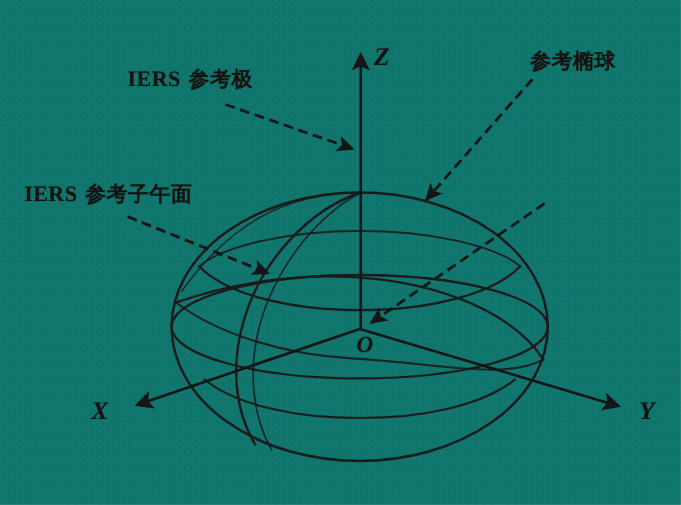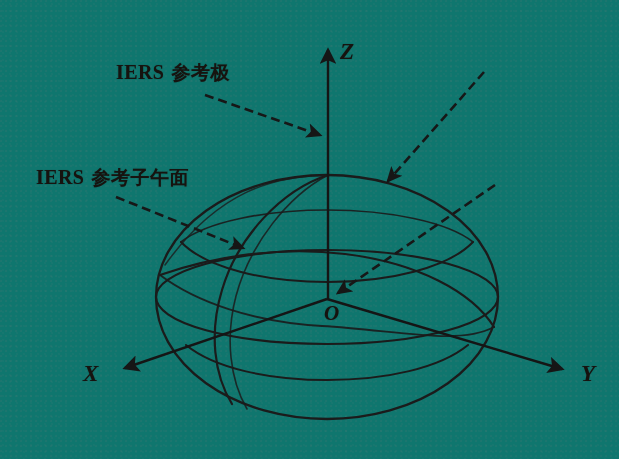--- a/index.html
+++ b/index.html
@@ -57,21 +57,21 @@
     font-weight: bold;
     font-size: 23px;
   }
   .origin-label {
     font-family: "Liberation Serif", "DejaVu Serif", serif;
     font-style: italic;
     font-weight: bold;
     font-size: 21px;
   }
   #lbl-iers-pole   { left: 116px; top: 62px; }
-  #lbl-iers-merid  { left: 36px;  top: 167px; }
+  #lbl-iers-merid  { left: 22px;  top: 167px; }
   #lbl-ref-ellip   { left: 482px; top: 47px; }
   #lbl-geocenter   { left: 492px; top: 168px; }
   #lbl-axis-z      { left: 340px; top: 40px; }
   #lbl-axis-x      { left: 83px;  top: 362px; }
   #lbl-axis-y      { left: 581px; top: 362px; }
   #lbl-origin      { left: 324px; top: 303px; }
 </style>
 </head>
 <body>
 
@@ -135,20 +135,23 @@
   <div class="label label-cn" id="lbl-iers-pole">
     <span class="lead-latin">IERS</span>
     <span>参考极</span>
   </div>
 
   <div class="label label-cn" id="lbl-iers-merid">
     <span class="lead-latin">IERS</span>
     <span>参考子午面</span>
   </div>
 
+  <div class="label label-cn" id="lbl-ref-ellip">
+    <span>参考椭球</span>
+  </div>
 
 
   <div class="label axis-label" id="lbl-axis-z">Z</div>
 
   <div class="label axis-label" id="lbl-axis-x">X</div>
 
   <div class="label axis-label" id="lbl-axis-y">Y</div>
 
   <div class="label origin-label" id="lbl-origin">O</div>
 

